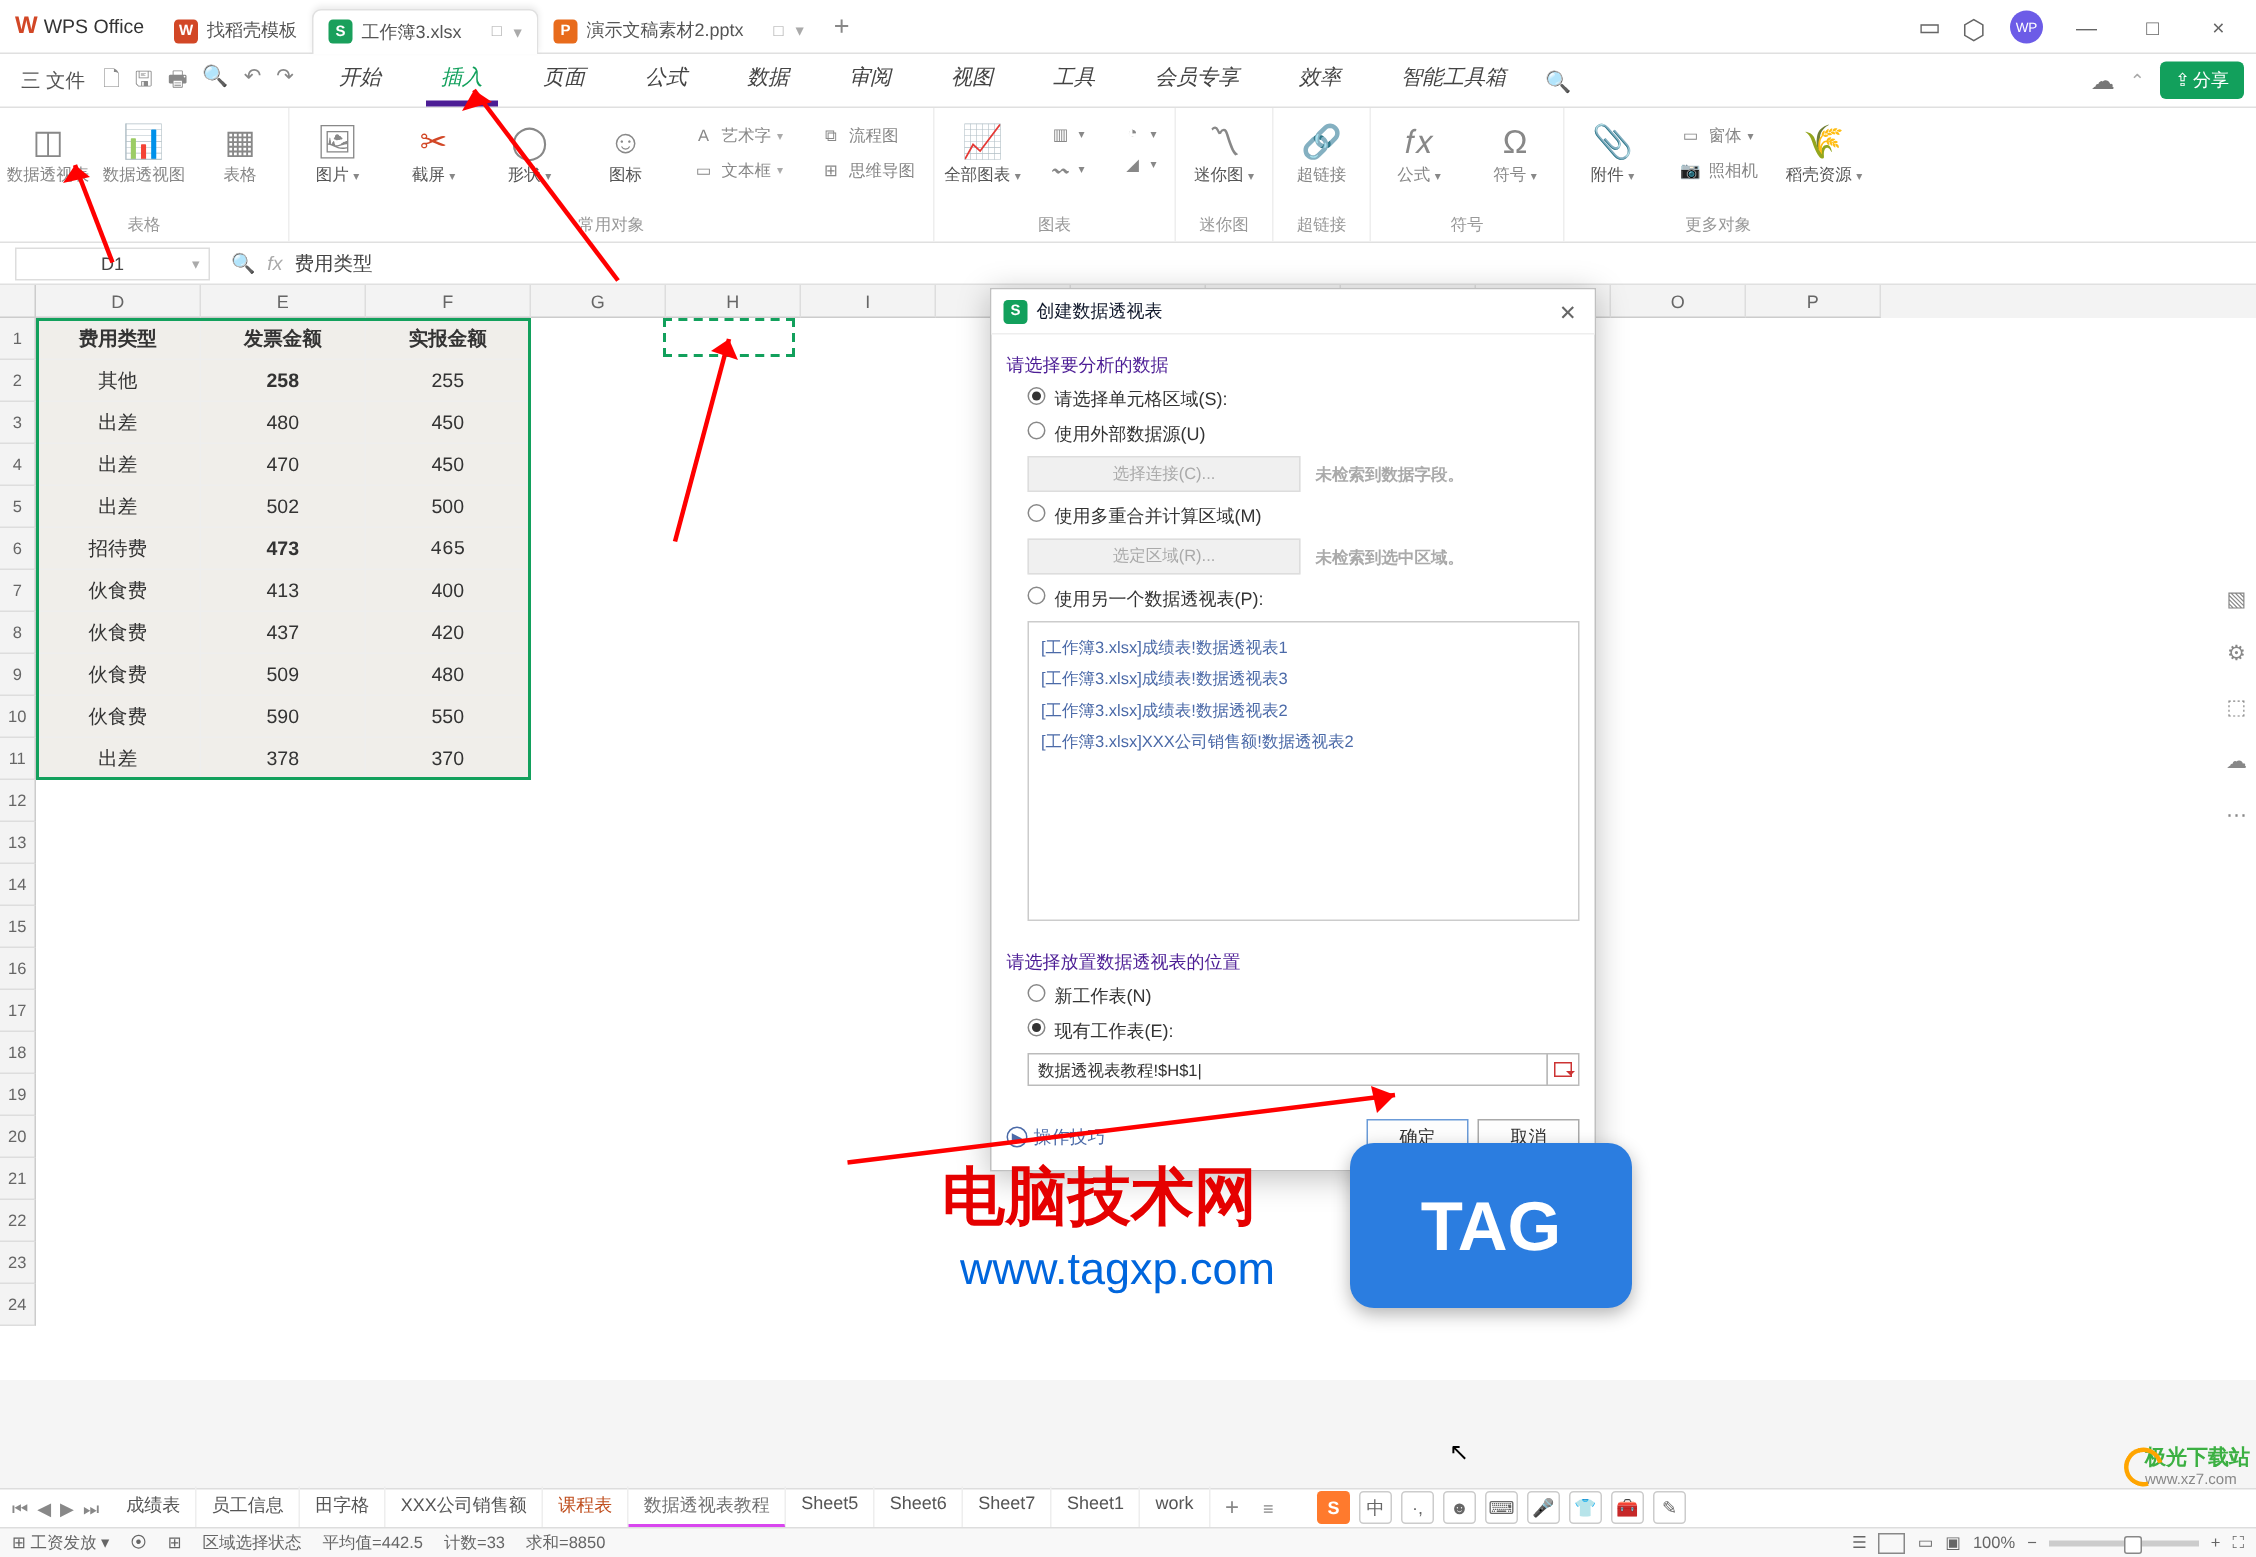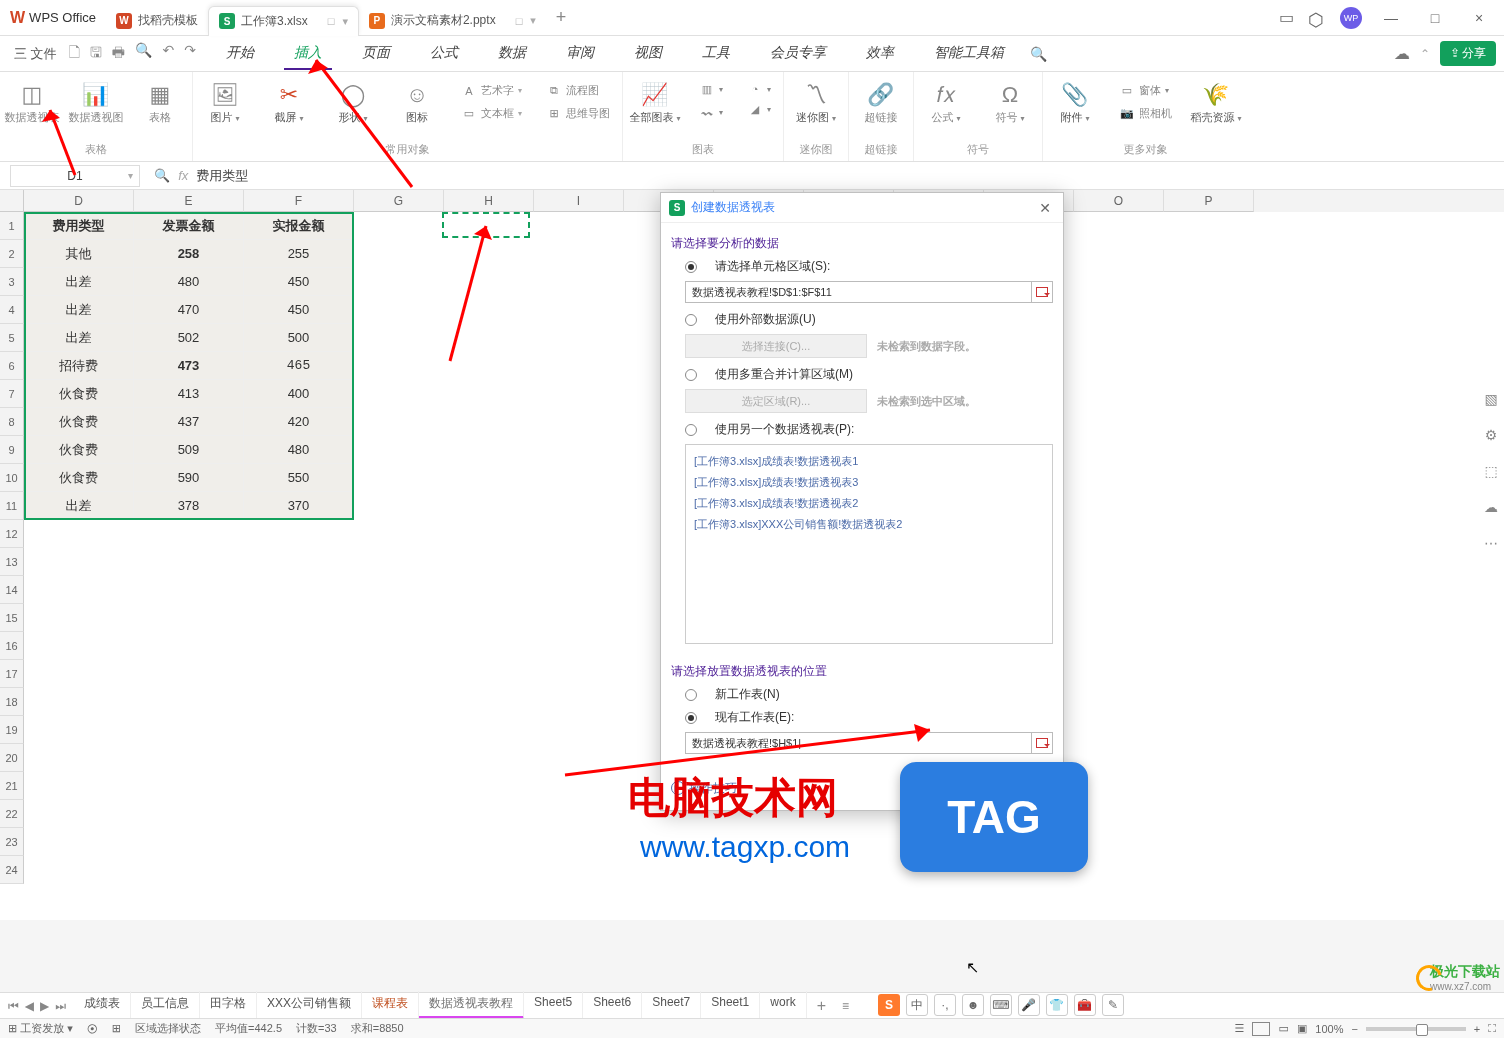--- a/index.html
+++ b/index.html
@@ -23,21 +23,21 @@
 .cube-icon { width: 18px; height: 18px; position: relative; }
 .cube-icon::before { content: "⬡"; font-size: 18px; color: #666; }
 
 
 .menubar { height: 36px; background: #fff; display: flex; align-items: center; padding: 0 8px; border-bottom: 1px solid #e0e0e0; }
 .menubar .file-menu { display: flex; align-items: center; gap: 4px; font-size: 13px; color: #555; padding: 0 6px; }
 .menubar .qat { display: flex; gap: 10px; margin-left: 6px; }
 .menubar .qat-btn { color: #888; font-size: 14px; cursor: pointer; }
 .menubar .menus { display: flex; margin-left: 20px; gap: 20px; font-style: italic; }
 .menubar .menu-item { padding: 6px 10px; font-size: 14px; color: #444; cursor: pointer; }
-.menubar .menu-item.active { color: #12a05c; border-bottom: 2px solid #4c1d95; }
+.menubar .menu-item.active { color: #12a05c; border-bottom: 4px solid #4c1d95; }
 .menubar .menu-search { margin-left: 6px; color: #888; font-size: 14px; padding: 6px 10px; }
 .menubar .right { margin-left: auto; display: flex; align-items: center; gap: 10px; }
 .share-btn { background: #12a05c; color: #fff; padding: 4px 10px; border-radius: 4px; font-size: 12px; cursor: pointer; }
 .cloud-icon { color: #777; font-size: 16px; }
 .menubar .chev { color: #aaa; font-size: 12px; }
 
 
 .ribbon { height: 90px; background: #fff; display: flex; border-bottom: 1px solid #e0e0e0; }
 .ribbon-group { display: flex; flex-direction: column; align-items: center; border-right: 1px solid #eee; padding: 4px 0 2px 0; }
 .ribbon-group-row { display: flex; }
@@ -72,25 +72,25 @@
 .data-table .cell { background: #f0eeea; }
 .data-table .header-row .cell { font-weight: bold; }
 .sel-border { position: absolute; border: 2px solid #12a05c; pointer-events: none; }
 
 .marquee { position: absolute; border: 2px dashed #12a05c; pointer-events: none; }
 
 
 .dialog { position: absolute; left: 660px; top: 192px; width: 404px; background: #fff; border: 1px solid #c0c0c0; box-shadow: 0 4px 20px rgba(0,0,0,0.25); z-index: 100; }
 .dialog-title { height: 30px; display: flex; align-items: center; padding: 0 8px; background: #fff; border-bottom: 1px solid #eee; }
 .dialog-title .dt-icon { width: 16px; height: 16px; background: #12a05c; border-radius: 3px; margin-right: 6px; display:flex;align-items:center;justify-content:center;color:#fff;font-size:10px;font-weight:bold; }
-.dialog-title .dt-text { font-size: 12px; color: #3b82f6; text-align: center; }
+.dialog-title .dt-text { font-size: 12px; color: #0f172a; text-align: center; }
 .dialog-title .dt-close { margin-left: auto; font-size: 14px; color: #666; cursor: pointer; padding: 0 4px; }
 .dialog-body { padding: 8px 10px; font-size: 12px; color: #333; }
 .section-head { font-size: 12px; color: #4c1d95; margin: 4px 0 6px 0; }
-.radio-row { display: flex; align-items: center; margin: 6px 0 6px 14px; gap: 18px; }
+.radio-row { display: flex; margin: 6px 0 6px 14px; gap: 6px; }
 .radio { width: 12px; height: 12px; border: 1px solid #888; border-radius: 50%; display: inline-flex; align-items: center; justify-content: center; }
 .radio.checked::after { content: ""; width: 6px; height: 6px; background: #333; border-radius: 50%; }
 .input-row { display: flex; align-items: center; margin: 4px 0 8px 14px; }
 .dlg-input { flex: 1; height: 22px; border: 1px solid #bbb; padding: 0 6px; font-size: 11px; color: #333; }
 .range-btn { width: 22px; height: 22px; border: 1px solid #bbb; margin-left: -1px; display:flex;align-items:center;justify-content:center; }
 .range-btn-inner { width: 12px; height: 10px; border: 1px solid #c33; position: relative; }
 .range-btn-inner::after { content: ""; position: absolute; right: -3px; bottom: -3px; border: 3px solid transparent; border-top-color: #c33; }
 .dlg-disabled-btn { width: 182px; height: 24px; background: #f0f0f0; border: 1px solid #ddd; color: #aaa; font-size: 11px; text-align: center; line-height: 22px; margin-left: 14px; }
 .hint-text { font-size: 11px; color: #aaa; font-weight: bold; }
 .pivot-list { margin: 6px 0 6px 14px; height: 200px; border: 1px solid #ccc; padding: 6px; overflow: auto; }
@@ -499,26 +499,20 @@
     <div class="dt-text">创建数据透视表</div>
     <div class="dt-close">✕</div>
   </div>
   <div class="dialog-body">
     <div class="section-head">请选择要分析的数据</div>
 
     <div class="radio-row">
       <span class="radio checked"></span>
       <span>请选择单元格区域(S):</span>
     </div>
-    <div class="input-row">
-      <input class="dlg-input" value="数据透视表教程!$D$1:$F$11" style="">
-      <div class="range-btn">
-          <div class="range-btn-inner"></div>
-        </div>
-    </div>
 
     <div class="radio-row">
       <span class="radio"></span>
       <span>使用外部数据源(U)</span>
     </div>
     <div style="display:flex;align-items:center;gap:10px;margin-bottom:8px">
       <div class="dlg-disabled-btn">选择连接(C)...</div>
       <span class="hint-text">未检索到数据字段。</span>
     </div>
 

